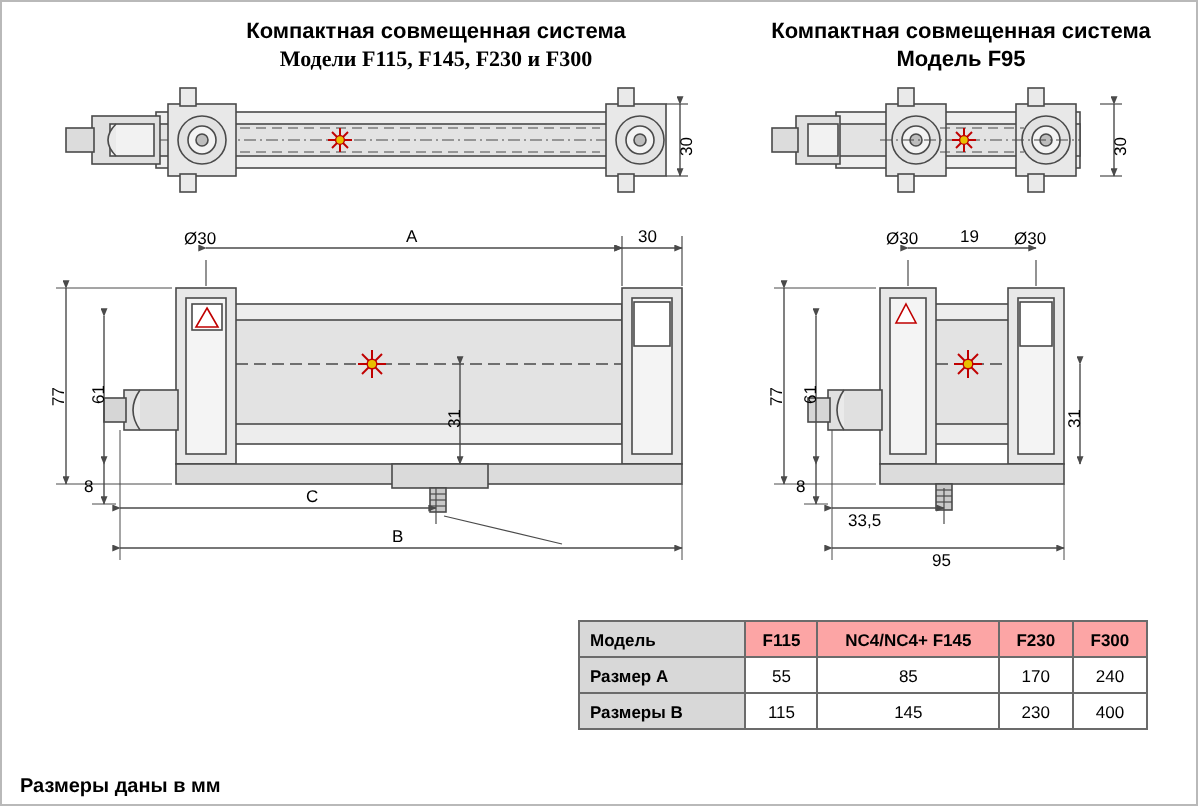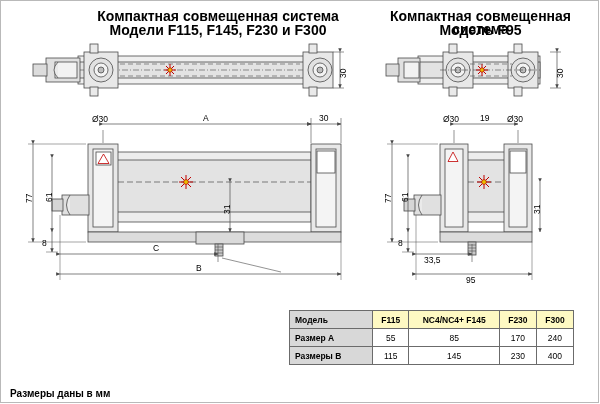--- a/index.html
+++ b/index.html
@@ -7,43 +7,43 @@
     width:600px; height:404px;
     background:#ffffff;
     font-family:"Liberation Sans", sans-serif;
     color:#000;
     position:relative;
     overflow:hidden;
   }
   .root { position:absolute; inset:0; }
   .border { position:absolute; left:0; top:0; width:599px; height:403px; border:1px solid #b9b9b9; box-sizing:border-box; }
 
-  .ttl { position:absolute; text-align:center; font-size:14px; font-weight:bold; line-height:13px; }
+  .ttl { position:absolute; text-align:center; font-size:11px; font-weight:bold; line-height:13px; }
   .lbl { position:absolute; font-size:8.5px; }
   .vert { transform:rotate(-90deg); transform-origin:left top; white-space:nowrap; }
 
   svg { position:absolute; left:0; top:0; }
 
   
   .tbl { position:absolute; left:289px; top:310px; width:285px; border-collapse:collapse; font-size:8.5px; }
   .tbl td, .tbl th { border:1px solid #6b6b6b; padding:3px 5px; text-align:center; height:11px; }
-  .tbl th { background:#fef9c3; font-weight:bold; font-size:8.5px; }
+  .tbl th { background:#fca5a5; font-weight:bold; font-size:8.5px; }
   .tbl td.first, .tbl th.first { text-align:left; font-weight:bold; width:72px; background:#d8d8d8; }
   .tbl td.val { background:#ffffff; font-weight:normal;margin-top:20px; }
 
   .footnote { position:absolute; left:10px; top:388px; font-size:10px; font-weight:bold; }
 </style>
 </head>
 <body>
 
 <div class="root">
   <div class="border"></div>
 
   <div class="ttl" style="left:88px; top:10px; width:260px;">Компактная совмещенная система</div>
-  <div class="ttl" style="left:88px; top:24px; width:260px;">Модели F115, F145, F230 и F300</div>
+  <div class="ttl" style="left:88px; top:24px; width:260px;font-family:Liberation Serif, serif;">Модели F115, F145, F230 и F300</div>
   <div class="ttl" style="left:373px; top:10px; width:215px;">Компактная совмещенная система</div>
   <div class="ttl" style="left:373px; top:24px; width:215px;">Модель F95</div>
 
   <svg width="600" height="404">
     <defs>
       <marker id="ah" markerWidth="7" markerHeight="6" refX="6" refY="3" orient="auto">
         <path d="M0,0 L7,3 L0,6 z" fill="#4a4a4a"></path>
       </marker>
       <marker id="ahs" markerWidth="6" markerHeight="5" refX="5.5" refY="2.5" orient="auto">
         <path d="M0,0 L6,2.5 L0,5 z" fill="#4a4a4a"></path>

